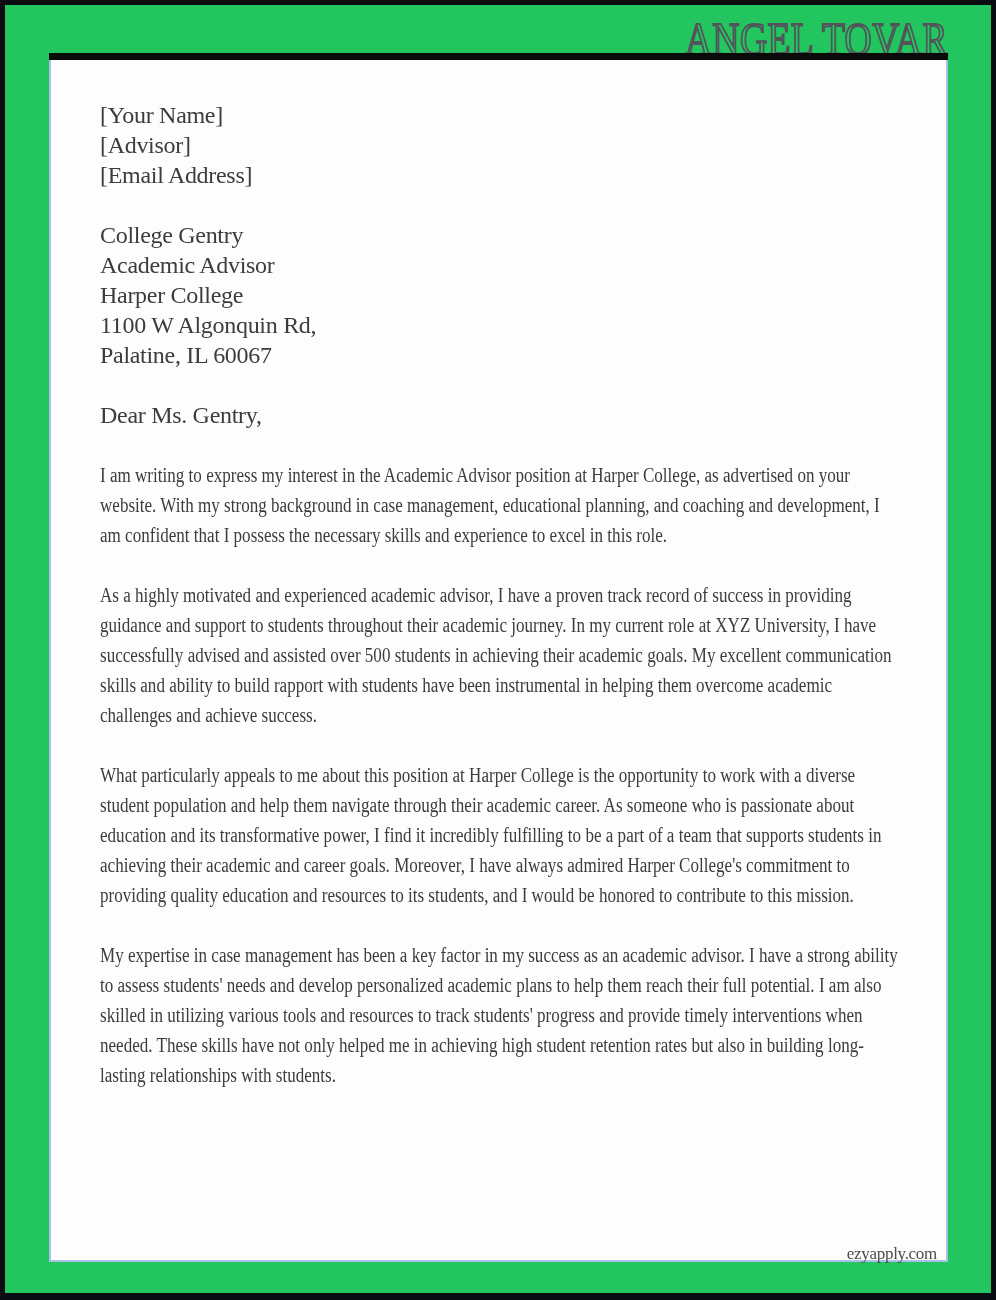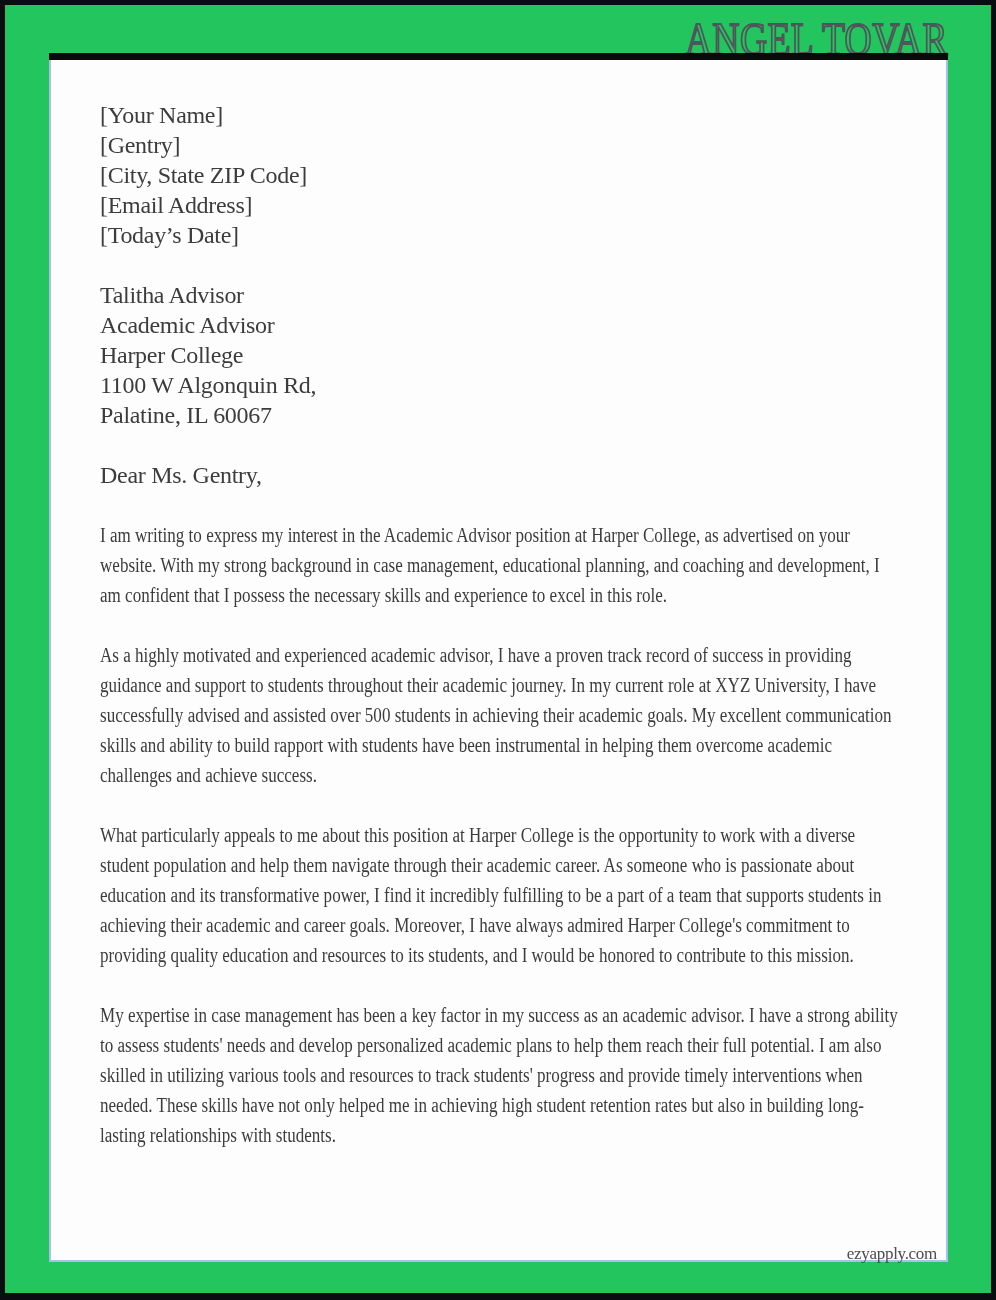--- a/index.html
+++ b/index.html
@@ -98,28 +98,26 @@
   <div class="header-name">ANGEL TOVAR</div>
 
   <div class="top-bar"></div>
 
   <div class="page-bg"></div>
 
   <div class="letter-content">
 
     <div class="block">
       <div class="line">[Your Name]</div>
-      <div class="line">[Gentry]</div>
-      <div class="line">[City, State ZIP Code]</div>
+      <div class="line">[Advisor]</div>
       <div class="line">[Email Address]</div>
-      <div class="line">[Today’s Date]</div>
     </div>
 
     <div class="block">
-      <div class="line">Talitha Advisor</div>
+      <div class="line">College Gentry</div>
       <div class="line">Academic Advisor</div>
       <div class="line">Harper College</div>
       <div class="line">1100 W Algonquin Rd,</div>
       <div class="line">Palatine, IL 60067</div>
     </div>
 
     <div class="block">Dear Ms. Gentry,</div>
 
     <p class="para">I am writing to express my interest in the Academic Advisor position at Harper College, as advertised on your website. With my strong background in case management, educational planning, and coaching and development, I am confident that I possess the necessary skills and experience to excel in this role.</p>
     <p class="para">As a highly motivated and experienced academic advisor, I have a proven track record of success in providing guidance and support to students throughout their academic journey. In my current role at XYZ University, I have successfully advised and assisted over 500 students in achieving their academic goals. My excellent communication skills and ability to build rapport with students have been instrumental in helping them overcome academic challenges and achieve success.</p>

